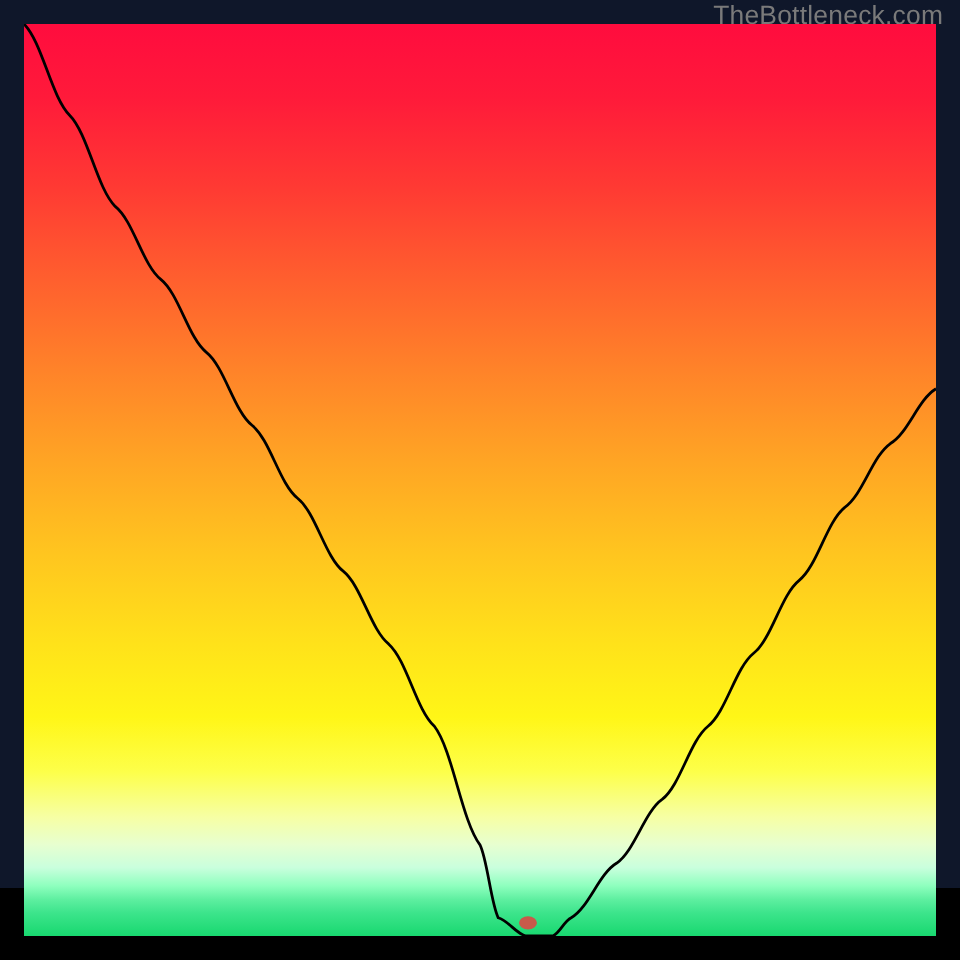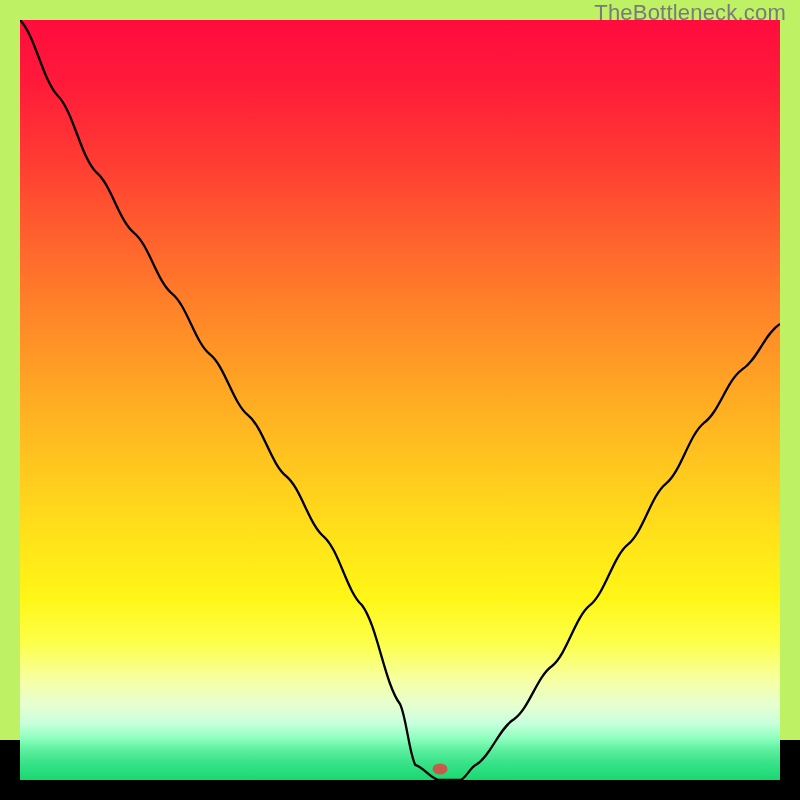--- a/index.html
+++ b/index.html
@@ -8,21 +8,21 @@
     width: 800px;
     height: 800px;
     background: #000000;
     overflow: hidden;
     font-family: Arial, Helvetica, sans-serif;
   }
   .outer {
     position: relative;
     width: 800px;
     height: 740px;
-    background: #bef264;
+    background: #0f172a;
   }
   .plot-area {
     position: absolute;
     left: 20px;
     top: 20px;
     width: 760px;
     height: 760px;
     overflow: hidden;
   }
   .gradient {

